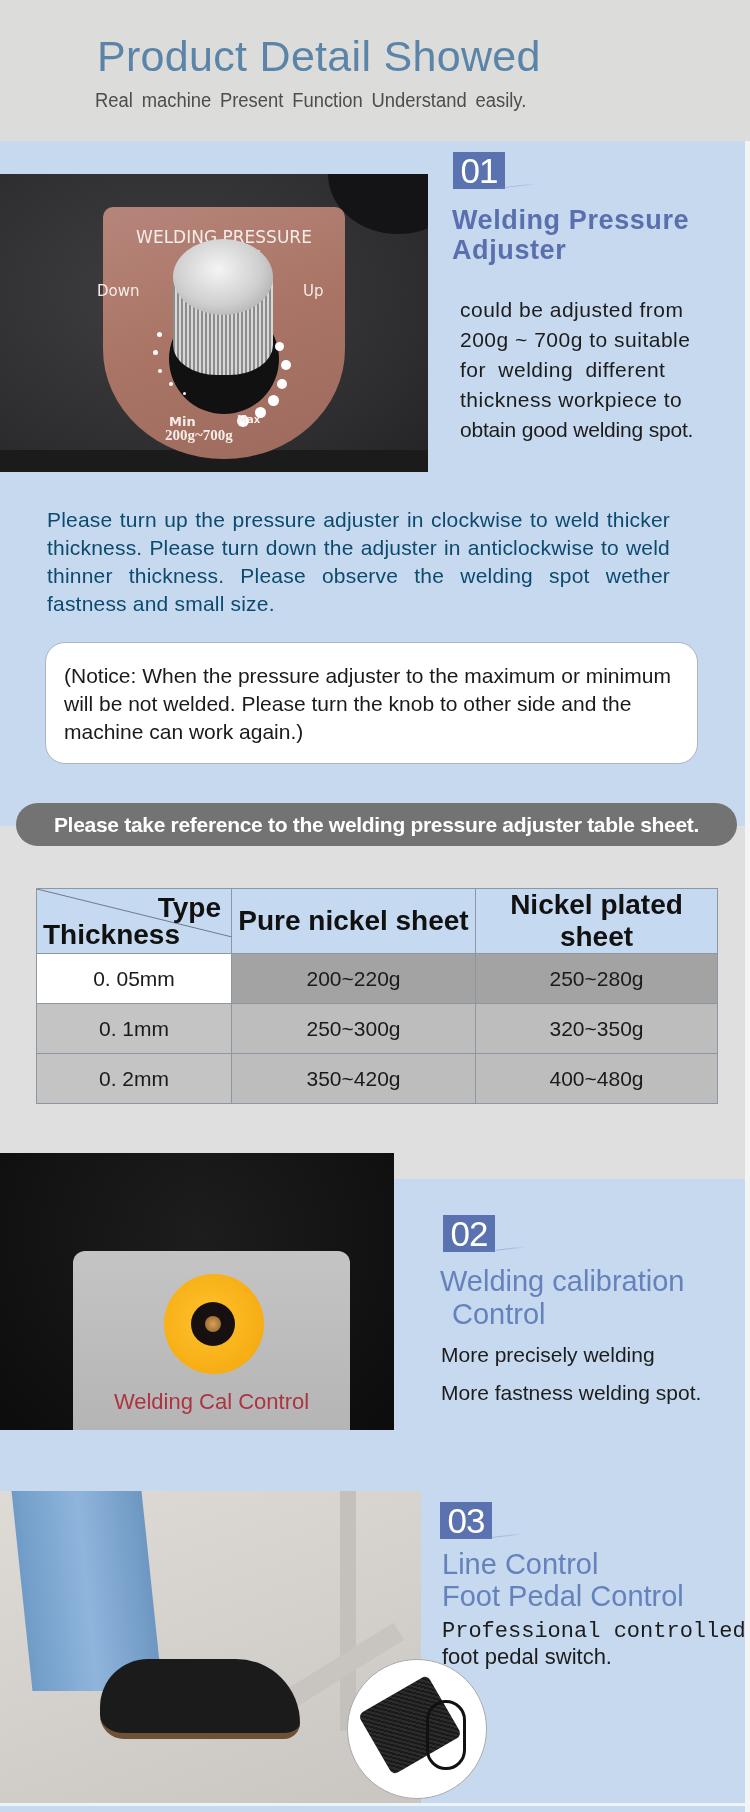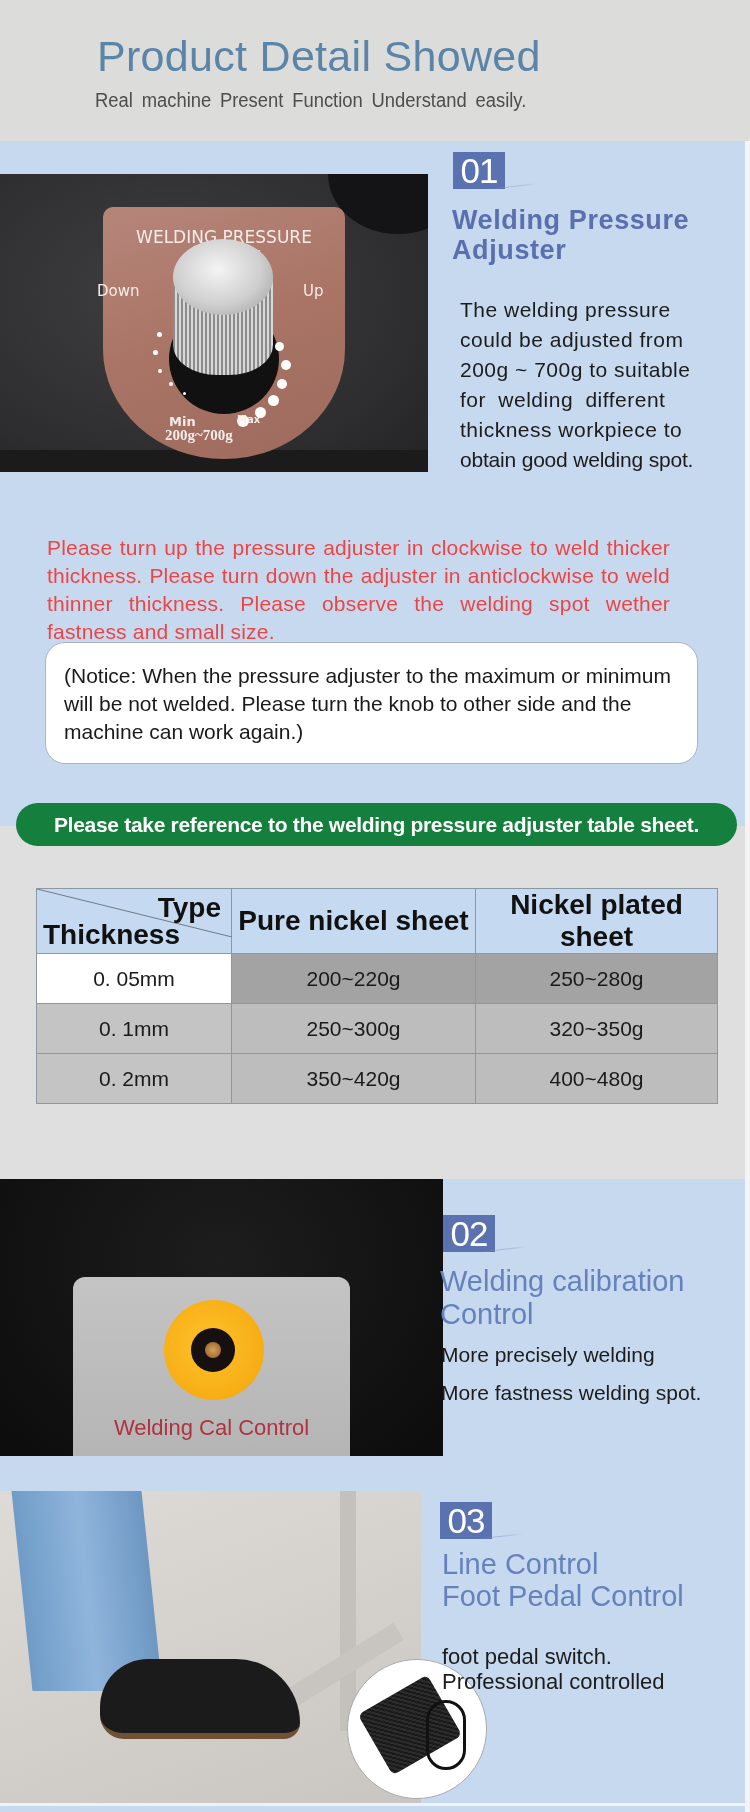--- a/index.html
+++ b/index.html
@@ -33,40 +33,40 @@
   .photo1 .rim { position: absolute; left: 0; bottom: 0; width: 428px; height: 22px; background: #1b1b1c; }
   .photo1 .corner { position: absolute; right: -40px; top: -60px; width: 140px; height: 120px; border-radius: 50%; background: #141416; }
   .plate { position: absolute; left: 103px; top: 33px; width: 242px; height: 252px; background: linear-gradient(160deg, #b6857a 0%, #a97465 50%, #9c6a5e 100%); border-radius: 10px 10px 121px 121px / 10px 10px 110px 110px; }
   .plate-text { position: absolute; color: #f6ece8; font-family: "DejaVu Sans", sans-serif; white-space: nowrap; }
   .knob-hole { position: absolute; left: 66px; top: 97px; width: 110px; height: 110px; border-radius: 50%; background: #111; }
   .knob { position: absolute; left: 70px; top: 38px; width: 100px; height: 130px; border-radius: 48px 48px 44px 44px / 40px 40px 30px 30px; background: repeating-linear-gradient(90deg, #8c8c8c 0 2px, #d8d8d8 2px 4px); }
   .knob-top { position: absolute; left: 70px; top: 32px; width: 100px; height: 76px; border-radius: 50%; background: radial-gradient(ellipse at 45% 40%, #f4f4f4 0%, #cfcfcf 55%, #9a9a9a 100%); }
   .dot { position: absolute; border-radius: 50%; background: #fff; }
 
   
-  .para { left: 47px; top: 506px; width: 623px; font-size: 21px; line-height: 28px; color: #ef4444; text-align: justify; letter-spacing: 0.2px; margin-top: 28px; }
+  .para { left: 47px; top: 506px; width: 623px; font-size: 21px; line-height: 28px; color: #0c4a6e; text-align: justify; letter-spacing: 0.2px; }
   .notice { left: 45px; top: 642px; width: 653px; height: 122px; background: #ffffff; border: 1px solid #a9b4c4; border-radius: 20px; padding: 19px 18px 0 18px; font-size: 21px; line-height: 28px; color: #1a1a1a; }
-  .banner { left: 16px; top: 803px; width: 721px; height: 43px; background: #15803d; border-radius: 22px; color: #ffffff; font-weight: bold; font-size: 21px; line-height: 43px; text-align: center; white-space: nowrap; letter-spacing: -0.3px; }
+  .banner { left: 16px; top: 803px; width: 721px; height: 43px; background: #737373; border-radius: 22px; color: #ffffff; font-weight: bold; font-size: 21px; line-height: 43px; text-align: center; white-space: nowrap; letter-spacing: -0.3px; }
 
   
   .tbl { left: 36px; top: 888px; width: 682px; border-collapse: collapse; font-size: 21px; }
   .tbl td, .tbl th { border: 1px solid #8d96a3; }
   .tbl th { background: #c5d9f0; height: 48px; font-weight: bold; color: #111; font-size: 28px; }
   .tbl td { height: 50px; text-align: center; color: #1a1a1a; margin-top: 48px; }
   .tbl tr.odd td { background: #a3a3a3; }
   .tbl tr.odd td.first { background: #ffffff; }
   .tbl tr.even td { background: #bdbdbd; }
   .tbl tr.even td.first { background: #c4c4c4; }
   .corner-cell { position: relative; width: 195px; padding: 0; }
   .corner-cell .type { position: absolute; right: 10px; top: 3px; }
   .corner-cell .thick { position: absolute; left: 6px; bottom: 2px; }
   .corner-cell svg { position: absolute; left: 0; top: 0; }
 
   
-  .photo2 { left: 0; top: 1179px; width: 443px; height: 277px; background: radial-gradient(ellipse at 50% 30%, #1d1d1d 0%, #0c0c0c 100%); overflow: hidden; }
+  .photo2 { left: 0; top: 1153px; width: 394px; height: 277px; background: radial-gradient(ellipse at 50% 30%, #1d1d1d 0%, #0c0c0c 100%); overflow: hidden; }
   .plate2 { position: absolute; left: 73px; top: 98px; width: 277px; height: 190px; background: linear-gradient(180deg, #c4c4c4 0%, #b4b4b4 100%); border-radius: 12px 12px 0 0; }
   .ycircle { position: absolute; left: 91px; top: 23px; width: 100px; height: 100px; border-radius: 50%; background: radial-gradient(circle at 45% 45%, #ffc22d 0%, #f7ad14 70%, #e39a09 100%); }
   .ycircle .hole { position: absolute; left: 27px; top: 28px; width: 44px; height: 44px; border-radius: 50%; background: #171010; }
   .ycircle .screw { position: absolute; left: 14px; top: 14px; width: 16px; height: 16px; border-radius: 50%; background: radial-gradient(circle, #d9a25a 0%, #8a5a28 100%); }
   .cal-label { position: absolute; left: 0; width: 277px; top: 138px; text-align: center; color: #ae3340; font-size: 22px; white-space: nowrap; }
 
   
   .photo3 { left: 0; top: 1491px; width: 421px; height: 312px; background: linear-gradient(160deg, #dedad6 0%, #d4d0cb 50%, #c9c5c0 100%); overflow: visible; }
   .leg { position: absolute; left: 22px; top: 0; width: 130px; height: 200px; background: linear-gradient(90deg, #6f9cc7 0%, #8fb5dc 50%, #6d97c2 100%); transform: skewX(6deg); }
   .shoe { position: absolute; left: 100px; top: 168px; width: 200px; height: 80px; border-radius: 60px 80px 20px 30px; background: #1b1b1b; border-bottom: 6px solid #6f5235; }
@@ -115,21 +115,20 @@
     <div class="plate-text" style="left:134px;top:207px;font-size:10px;font-weight:bold;">Max</div>
     <div class="plate-text" style="left:62px;top:220px;font-size:15px;font-weight:bold;font-family:Liberation Serif, serif;">200g~700g</div>
   </div>
 </div>
 
 <div class="abs badge" style="left:453px;top:152px;text-align:center;">01</div>
 <div class="abs badge-tail" style="left:490px;top:183px;"></div>
 <div class="abs sec-title-bold" style="left:452px;top:205px;">Welding  Pressure</div>
 <div class="abs sec-title-bold" style="left:452px;top:235px;">Adjuster</div>
 <div class="abs" style="left:460px;top:295px;width:290px;">
-  <div class="body-text">The welding pressure</div>
   <div class="body-text">could be adjusted from</div>
   <div class="body-text">200g ~ 700g to suitable</div>
   <div class="body-text" style="word-spacing:6px;">for  welding  different</div>
   <div class="body-text">thickness workpiece to</div>
   <div class="body-text" style="letter-spacing:-0.2px;">obtain good welding spot.</div>
 </div>
 
 <div class="abs para">Please turn up the pressure adjuster in clockwise to weld thicker thickness. Please turn down the adjuster in anticlockwise to weld thinner thickness. Please observe the welding spot wether fastness and small size.</div>
 <div class="abs notice">
   <span>(Notice: When the pressure adjuster to the maximum or minimum will be not welded. Please turn the knob to other side and the machine can work again.)</span>
@@ -173,35 +172,35 @@
       <div class="hole">
         <div class="screw"></div>
       </div>
     </div>
     <div class="cal-label">Welding Cal Control</div>
   </div>
 </div>
 <div class="abs badge" style="left:443px;top:1215px;">02</div>
 <div class="abs badge-tail" style="left:480px;top:1246px;"></div>
 <div class="abs sec-title" style="left:440px;top:1265px;">Welding calibration</div>
-<div class="abs sec-title" style="left:440px;top:1298px;">Control</div>
+<div class="abs sec-title" style="left:452px;top:1298px;">Control</div>
 <div class="abs body-text" style="left:441px;top:1340px;letter-spacing:0;font-size:21px;">More precisely welding</div>
 <div class="abs body-text" style="left:441px;top:1378px;letter-spacing:0;font-size:21px;">More fastness welding spot.</div>
 
 <div class="abs photo3">
   <div class="stand">
     <div class="bar1"></div>
     <div class="bar2"></div>
   </div>
   <div class="leg"></div>
   <div class="shoe"></div>
   <div class="inset">
     <div class="pedal"></div>
     <div class="cord"></div>
   </div>
 </div>
 <div class="abs band-bottom-line"></div>
 <div class="abs badge" style="left:440px;top:1502px;">03</div>
 <div class="abs badge-tail" style="left:477px;top:1533px;"></div>
 <div class="abs sec-title" style="left:442px;top:1548px;">Line Control</div>
 <div class="abs sec-title" style="left:442px;top:1580px;">Foot Pedal Control</div>
-<div class="abs body-text" style="left:442px;top:1669px;font-size:22px;line-height:25px;letter-spacing:0;">Professional controlled</div>
+<div class="abs body-text" style="left:442px;top:1619px;font-size:22px;line-height:25px;letter-spacing:0;font-family:Liberation Mono, monospace;">Professional controlled</div>
 <div class="abs body-text" style="left:442px;top:1644px;font-size:22px;line-height:25px;letter-spacing:0;">foot pedal switch.</div>
 
 </body></html>

